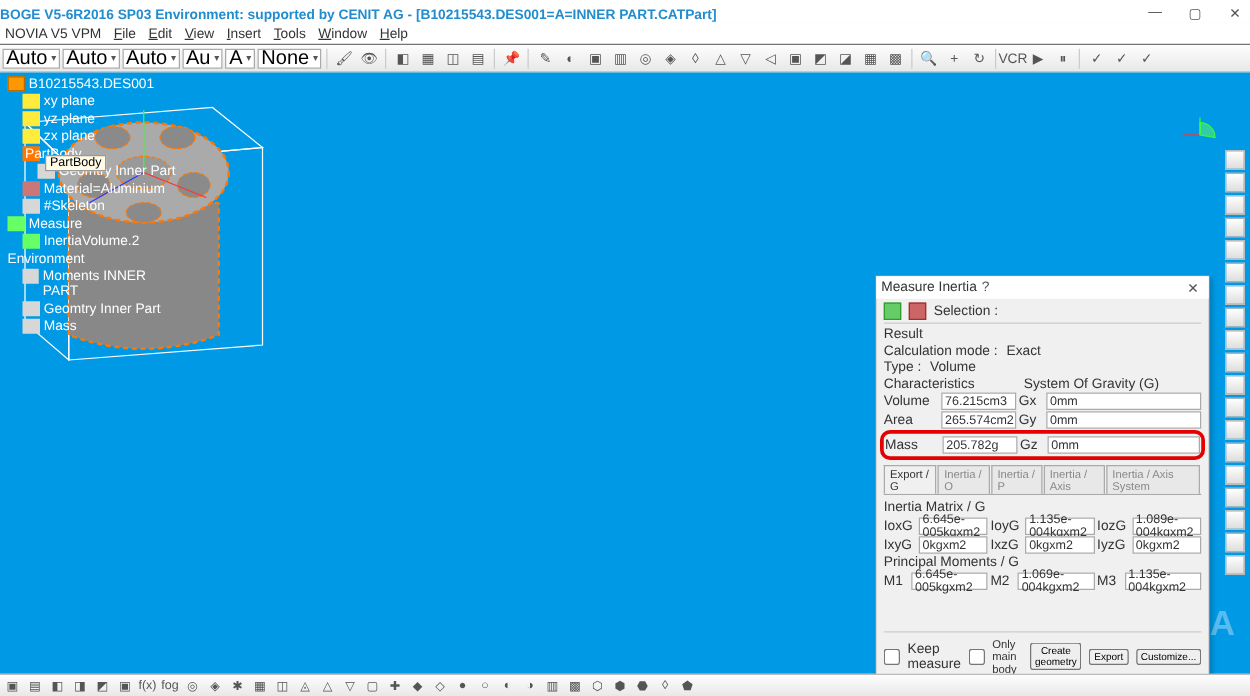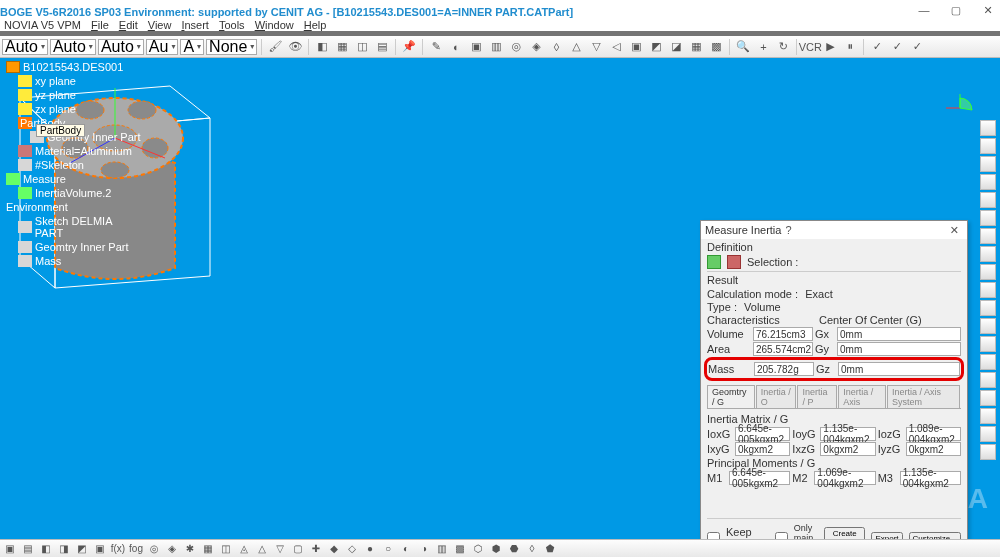--- a/index.html
+++ b/index.html
@@ -2,32 +2,32 @@
 <html><head>
 <meta charset="utf-8">
 <style>
 *{box-sizing:border-box;margin:0;padding:0;font-family:"Segoe UI",Tahoma,sans-serif;font-size:11px}
 body{width:1000px;height:557px;background:#f0f0f0;overflow:hidden;position:relative}
 .titlebar{height:18px;background:#fff;display:flex;align-items:flex-end;padding:0 0}
 .titlebar .t{color:#218dce;font-weight:700}
 .titlebar .winbtns{margin-left:auto;display:flex;gap:8px}
 .titlebar .winbtns span{width:24px;height:16px;display:flex;align-items:center;justify-content:center;color:#555}
 .titlebar .winbtns span:last-child{color:#555}
-.menubar{height:18px;background:#fff;display:flex;align-items:center;padding:0 4px;gap:10px;border-bottom:5px solid #737373}
+.menubar{height:18px;background:#fff;display:flex;align-items:center;padding:0 4px;gap:10px;border-bottom:1px solid #737373}
 .menubar span{color:#333}
 .menubar span u{text-decoration:underline}
 .toolbar{height:22px;background:linear-gradient(#fdfdfd,#e8e8e8);display:flex;align-items:center;padding:0 2px;gap:2px;border-bottom:1px solid #bbb}
 .toolbar .sel{border:1px solid #aaa;background:#fff;padding:0 2px;display:flex;align-items:center;height:16px;font-size:16px}
 .toolbar .sel::after{content:"▾";margin-left:3px;color:#555;font-size:8px}
 .toolbar .ico{width:18px;height:18px;display:flex;align-items:center;justify-content:center;color:#555}
 .toolbar .sep{width:1px;height:16px;background:#ccc;margin:0 2px}
 
 .workspace{position:absolute;top:58px;left:0;right:0;bottom:18px;background:#0099e5}
 .tree{position:absolute;top:2px;left:2px;width:140px;color:#fff;font-size:10px}
-.tree .node{display:flex;align-items:center;gap:3px;padding:1px 0;margin-left:4px}
+.tree .node{display:flex;gap:3px;padding:1px 0;margin-left:4px}
 .tree .node.l1{margin-left:16px}
 .tree .node.l2{margin-left:28px}
 .tree .ic{width:14px;height:12px;display:inline-block}
 .tree .ic.part{background:#ff9800;border:1px solid #b36b00}
 .tree .ic.plane{background:#ffeb3b}
 .tree .ic.sel{background:#ff7700;padding:0 2px}
 .tree .ic.geo{background:#d7d7d7}
 .tree .ic.mat{background:#c77}
 .tree .ic.meas{background:#6f6}
 .tree .tooltip{position:absolute;top:64px;left:34px;background:#fffbe6;color:#000;border:1px solid #999;padding:0 3px;font-size:10px}
@@ -169,21 +169,21 @@
       </div>
     <div class="node l1">
         <span class="ic meas"></span>
         <span>InertiaVolume.2</span>
       </div>
     <div class="node">
         <span>Environment</span>
       </div>
     <div class="node l1">
         <span class="ic geo"></span>
-        <span>Sketch DELMIA PART</span>
+        <span>Moments INNER PART</span>
       </div>
     <div class="node l1">
         <span class="ic geo"></span>
         <span>Geomtry Inner Part</span>
       </div>
     <div class="node l1">
         <span class="ic geo"></span>
         <span>Mass</span>
       </div>
   </div>
@@ -244,33 +244,32 @@
   <div class="watermark">DELMIA</div>
 </div>
 
 <div class="dialog">
   <div class="dtitle">
     <span>Measure Inertia</span>
     <span class="q">?</span>
     <span class="x">✕</span>
   </div>
   <div class="sect">
-    <div class="lbl">Definition</div>
     <div class="row">
       <span class="selico"></span>
       <span class="selico" style="background:#c66;border-color:#933"></span>
       <span>Selection :</span>
     </div>
     <hr>
     <div class="lbl">Result</div>
     <div class="row"><span>Calculation mode :</span>&nbsp;<span>Exact</span></div>
     <div class="row"><span>Type :</span>&nbsp;<span>Volume</span></div>
     <div class="row">
       <span style="width:110px">Characteristics</span>
-      <span>Center Of Center (G)</span>
+      <span>System Of Gravity (G)</span>
     </div>
     <div class="row">
       <span class="k">Volume</span>
       <span class="v" style="max-width:60px">76.215cm3</span>
       <span class="k" style="width:20px">Gx</span>
       <span class="v">0mm</span>
     </div>
     <div class="row">
       <span class="k">Area</span>
       <span class="v" style="max-width:60px">265.574cm2</span>
@@ -279,21 +278,21 @@
     </div>
     <div class="redbox">
       <div class="row">
         <span class="k">Mass</span>
         <span class="v" style="max-width:60px">205.782g</span>
         <span class="k" style="width:20px">Gz</span>
         <span class="v">0mm</span>
       </div>
     </div>
     <div class="tabs">
-      <span class="tab active">Geomtry / G</span>
+      <span class="tab active">Export / G</span>
       <span class="tab">Inertia / O</span>
       <span class="tab">Inertia / P</span>
       <span class="tab">Inertia / Axis</span>
       <span class="tab">Inertia / Axis System</span>
     </div>
     <div class="lbl">Inertia Matrix / G</div>
     <div class="row">
       <span class="k" style="width:26px">IoxG</span>
         <span class="v">6.645e-005kgxm2</span>
       <span class="k" style="width:26px">IoyG</span>

